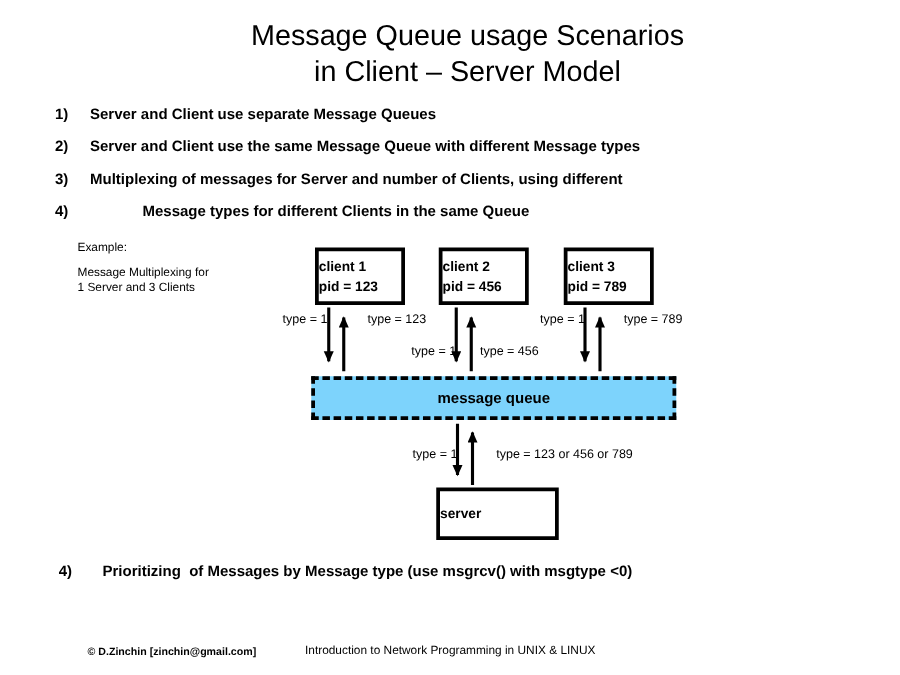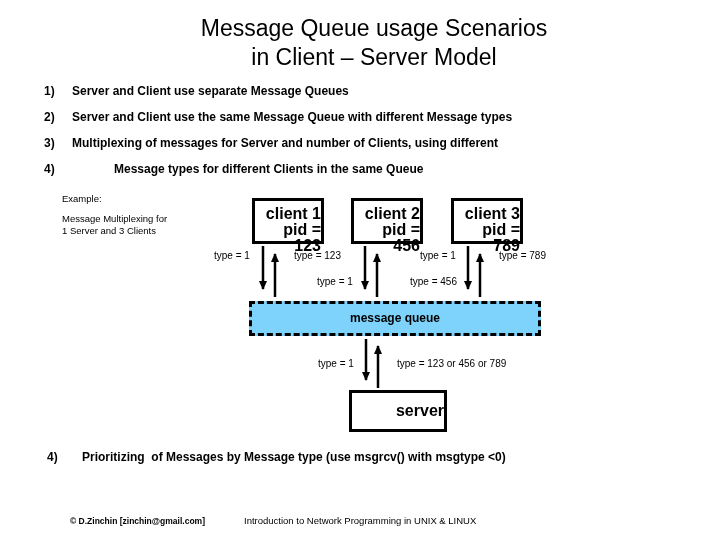--- a/index.html
+++ b/index.html
@@ -14,34 +14,34 @@
   
   .li-num{left:30px;width:24px;font-size:12px;font-weight:700;}
   .li-text{left:58px;width:620px;font-size:12px;font-weight:700;}
   .row1{top:84px;} .row2{top:110px;} .row3{top:136px;} .row4{top:162px;}
   .li-text.indent{left:100px;}
   
   .example{left:48px;font-size:9.5px;line-height:11.5px;font-weight:400;}
   #example-heading{top:193px;}
   #example-caption{top:213px;width:150px;}
   
-  .node{border:3px solid #000;background:#fff;text-align:right;
-        font-size:16px;font-weight:700;box-sizing:border-box;}
+  .node{border:3px solid #000;background:#fff;text-align:left;
+        font-size:11px;font-weight:700;box-sizing:border-box;}
   .client{top:198px;width:72px;height:46px;padding-top:5px;line-height:16px;}
   #client-1{left:238px;} #client-2{left:337px;} #client-3{left:437px;}
   
   #queue{left:235px;top:301px;width:292px;height:35px;border:3px dashed #000;
          background:#7dd3fc;text-align:center;font-size:12px;font-weight:700;
          line-height:29px;box-sizing:border-box;}
   #server{left:335px;top:390px;width:98px;height:42px;line-height:36px;}
   
   .alabel{font-size:10px;font-weight:400;line-height:12px;white-space:nowrap;}
-  .r{text-align:left;width:60px;}
+  .r{text-align:center;width:60px;}
   #lbl-c1-down{top:250px;left:200px;} #lbl-c1-up{top:250px;left:280px;text-align:center;}
-  #lbl-c2-down{top:276px;left:303px;} #lbl-c2-up{top:276px;left:396px;}
+  #lbl-c2-down{top:276px;left:303px;} #lbl-c2-up{top:276px;left:370px;}
   #lbl-c3-down{top:250px;left:406px;} #lbl-c3-up{top:250px;left:485px;}
   #lbl-sv-down{top:358px;left:304px;} #lbl-sv-up{top:358px;left:383px;}
   
   #bottom-num{top:450px;left:33px;font-size:12px;font-weight:700;}
   #bottom-text{top:450px;left:68px;width:600px;font-size:12px;font-weight:700;white-space:pre-wrap;}
   
   #footer-copyright{top:516px;left:28px;font-size:8.5px;font-weight:700;padding-left:28px;}
   #footer-center{top:515px;left:230px;font-size:9.5px;font-weight:400;}
   
   #arrows{position:absolute;top:0;left:0;pointer-events:none;}

